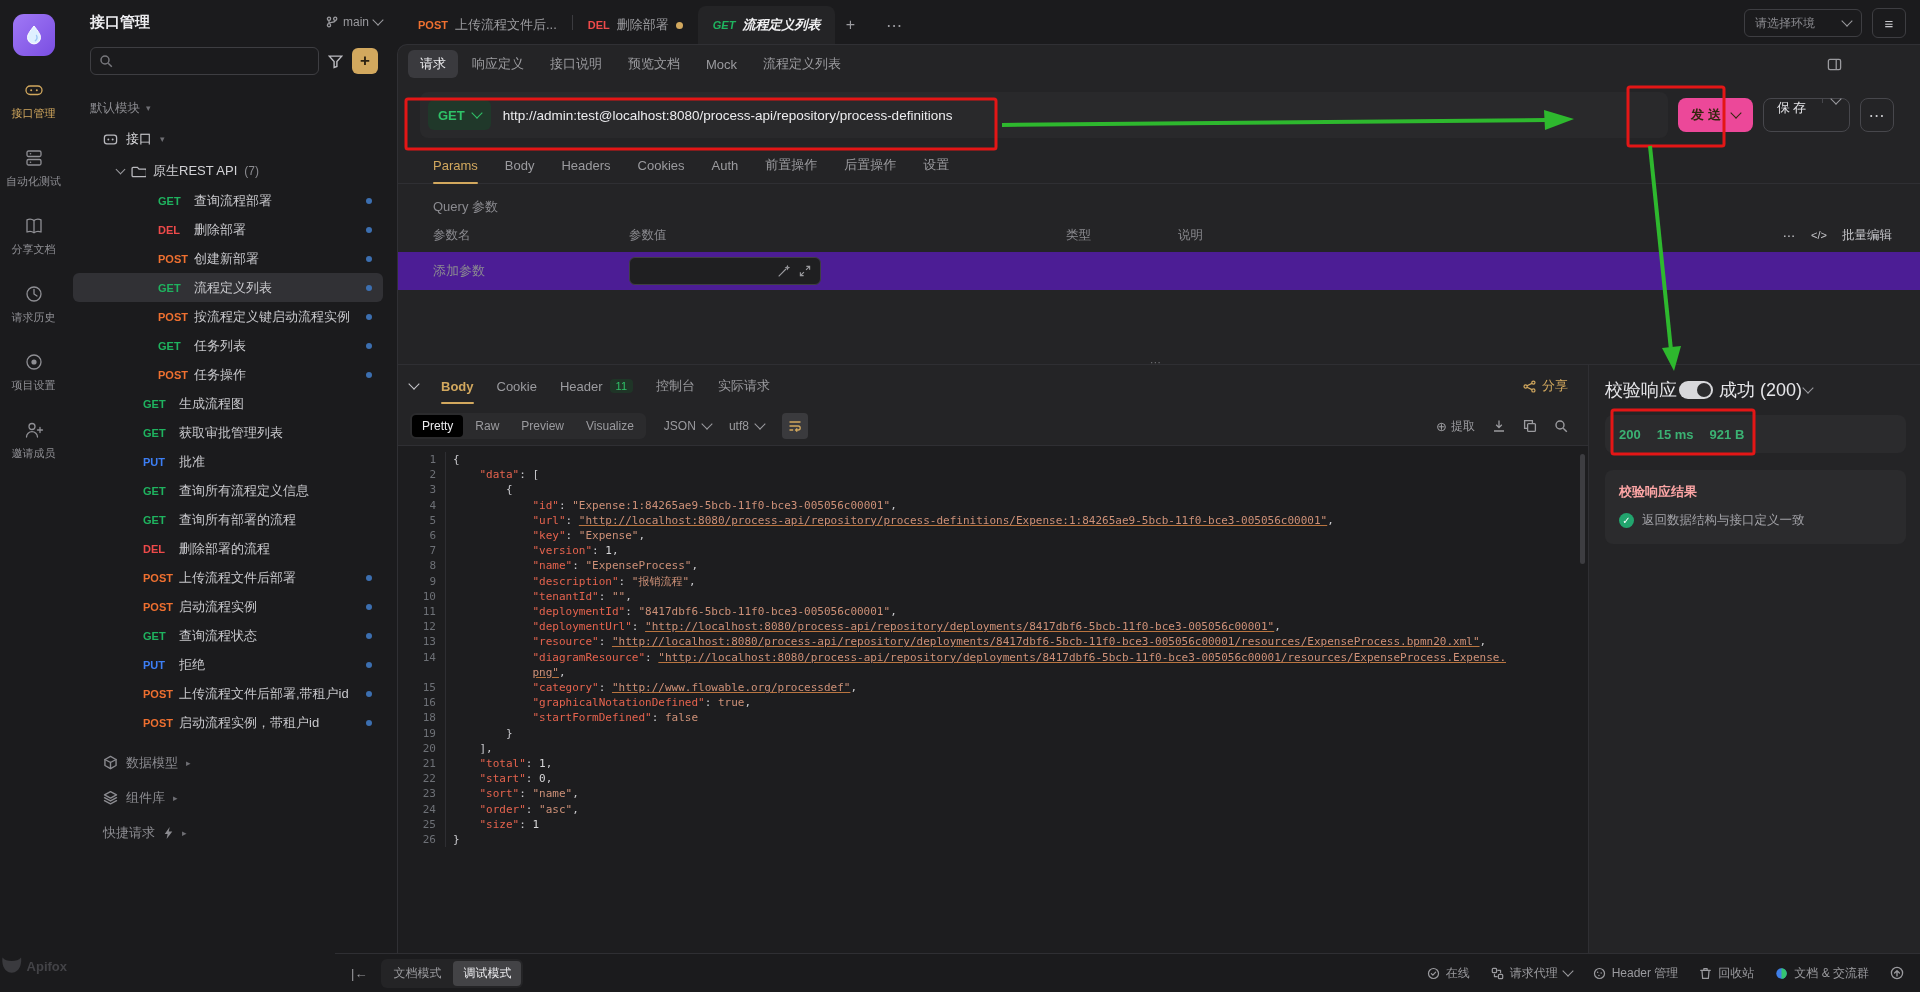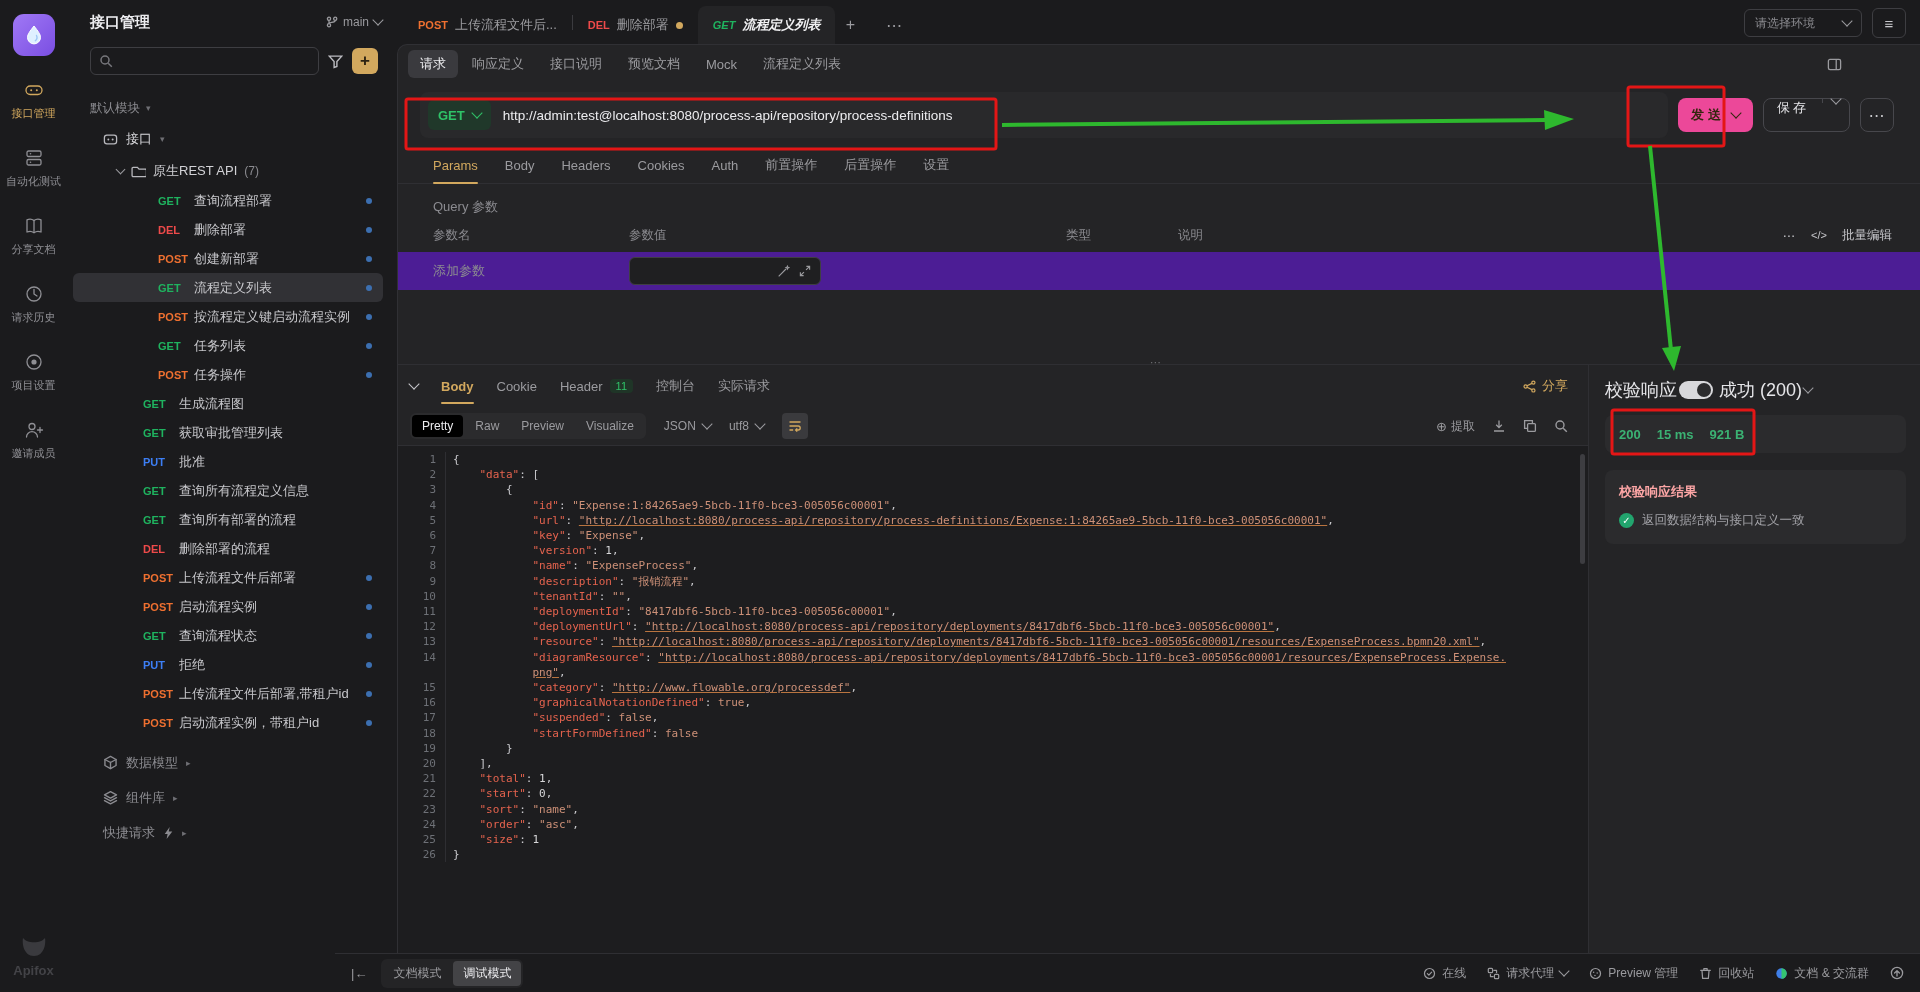--- a/index.html
+++ b/index.html
@@ -10,21 +10,21 @@
         transform:rotate(45deg);display:inline-block;margin-top:-4px;flex-shrink:0}
   .tri{color:#6f6f74;font-size:9px}
   
   .rail{position:absolute;left:0;top:0;width:67px;height:100%;display:flex;flex-direction:column;align-items:center;padding-top:14px;box-sizing:border-box}
   .logo{width:42px;height:42px;border-radius:11px;background:linear-gradient(135deg,#a078f5,#7a4ee2);
         display:flex;align-items:center;justify-content:center;margin-bottom:24px;cursor:pointer}
   .rail-item{display:flex;flex-direction:column;align-items:center;gap:6px;margin-bottom:27px;cursor:pointer;color:#8f8f94}
   .rail-item .rail-lb{font-size:11px;white-space:nowrap}
   .rail-item.active{color:#d2a85e}
   .rail-item.gap{margin-top:24px}
-  .rail-foot{position:absolute;bottom:14px;left:0;width:67px;display:flex;flex-direction:column;align-items:center;gap:3px;color:#434347}
+  .rail-foot{position:absolute;bottom:14px;left:0;width:67px;display:flex;align-items:center;gap:3px;color:#434347}
   .rail-foot .ft{font-size:13px;font-weight:bold;color:#434347}
   
   .sidebar{position:absolute;left:67px;top:0;width:323px;height:100%;box-sizing:border-box}
   .sb-head{display:flex;align-items:center;height:44px;padding:0 8px 0 23px}
   .sb-title{font-size:15px;font-weight:bold;color:#ececef}
   .sb-branch{margin-left:auto;display:flex;align-items:center;gap:5px;color:#9a9a9e;font-size:12px;cursor:pointer}
   .sb-search-row{display:flex;align-items:center;gap:9px;padding:3px 12px 3px 23px}
   .sb-search{flex:1;height:28px;border:1px solid #3e3e42;border-radius:6px;display:flex;align-items:center;padding-left:8px;box-sizing:border-box}
   .sb-plus{width:26px;height:26px;border-radius:6px;background:#d2a85e;color:#2c2212;font-size:17px;font-weight:bold;
            display:flex;align-items:center;justify-content:center;cursor:pointer;flex-shrink:0}
@@ -653,24 +653,20 @@
               </div>
               <div class="cl-row">
                 <span class="cl-num">15</span>
                 <span class="cl-txt"><span class="t-p">            </span><span class="t-k">"category"</span><span class="t-p">: </span><span class="t-l">"http://www.flowable.org/processdef"</span><span class="t-p">,</span></span>
               </div>
               <div class="cl-row">
                 <span class="cl-num">16</span>
                 <span class="cl-txt"><span class="t-p">            </span><span class="t-k">"graphicalNotationDefined"</span><span class="t-p">: </span><span class="t-b">true</span><span class="t-p">,</span></span>
               </div>
               <div class="cl-row">
-                <span class="cl-num">17</span>
-                <span class="cl-txt"><span class="t-p">            </span><span class="t-k">"suspended"</span><span class="t-p">: </span><span class="t-b">false</span><span class="t-p">,</span></span>
-              </div>
-              <div class="cl-row">
                 <span class="cl-num">18</span>
                 <span class="cl-txt"><span class="t-p">            </span><span class="t-k">"startFormDefined"</span><span class="t-p">: </span><span class="t-b">false</span></span>
               </div>
               <div class="cl-row">
                 <span class="cl-num">19</span>
                 <span class="cl-txt"><span class="t-p">        }</span></span>
               </div>
               <div class="cl-row">
                 <span class="cl-num">20</span>
                 <span class="cl-txt"><span class="t-p">    ],</span></span>
@@ -757,21 +753,21 @@
   </div>
         <div class="bb-item">
     <span>
             <svg width="13" height="13" viewBox="0 0 14 14" fill="none" stroke="#9b9b9f" stroke-width="1.3" stroke-linecap="round" stroke-linejoin="round">
               <circle cx="7" cy="7" r="5.4"></circle>
               <circle cx="5" cy="5.6" r="0.8" fill="#9b9b9f" stroke="none"></circle>
               <circle cx="8.8" cy="6.4" r="0.8" fill="#9b9b9f" stroke="none"></circle>
               <circle cx="6.4" cy="9.2" r="0.8" fill="#9b9b9f" stroke="none"></circle>
             </svg>
           </span>
-    <span>Preview 管理</span>
+    <span>Header 管理</span>
 
   </div>
         <div class="bb-item">
     <span>
             <svg width="13" height="13" viewBox="0 0 14 14" fill="none" stroke="#9b9b9f" stroke-width="1.3" stroke-linecap="round" stroke-linejoin="round">
               <path d="M1.8 3.6h10.4M5.2 3.6V1.8h3.6v1.8M3.2 3.6l.7 8.6h6.2l.7-8.6"></path>
             </svg>
           </span>
     <span>回收站</span>
 

